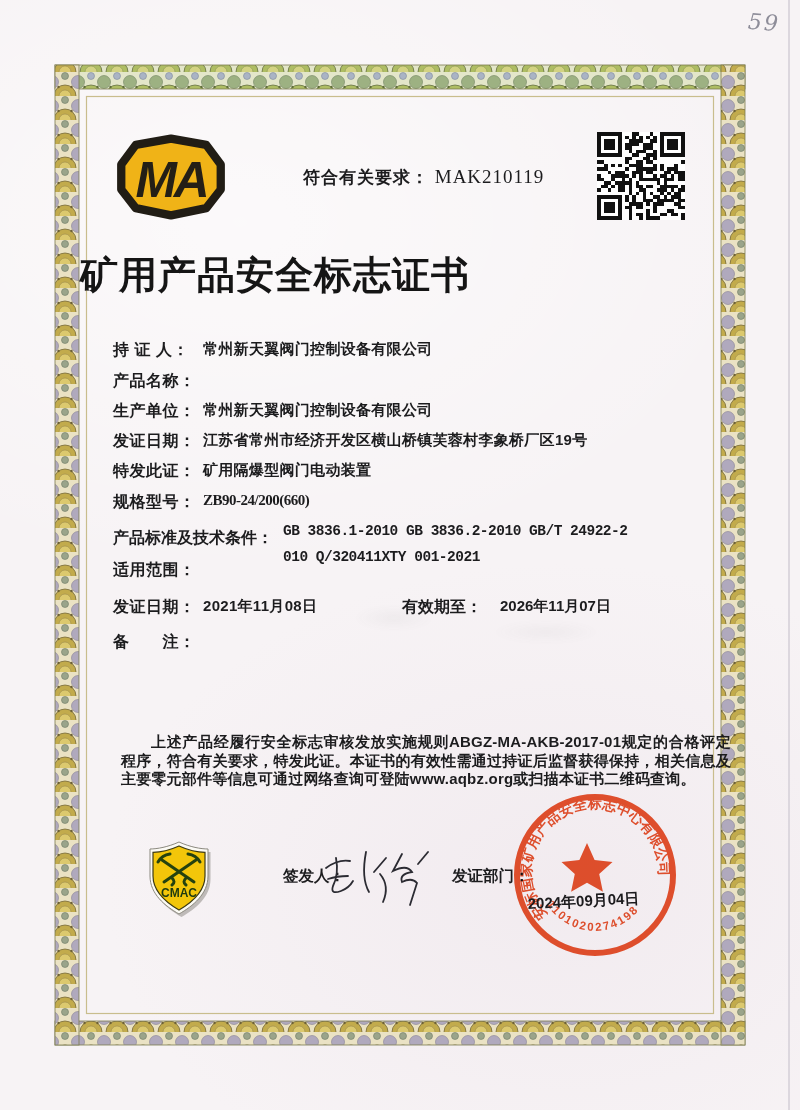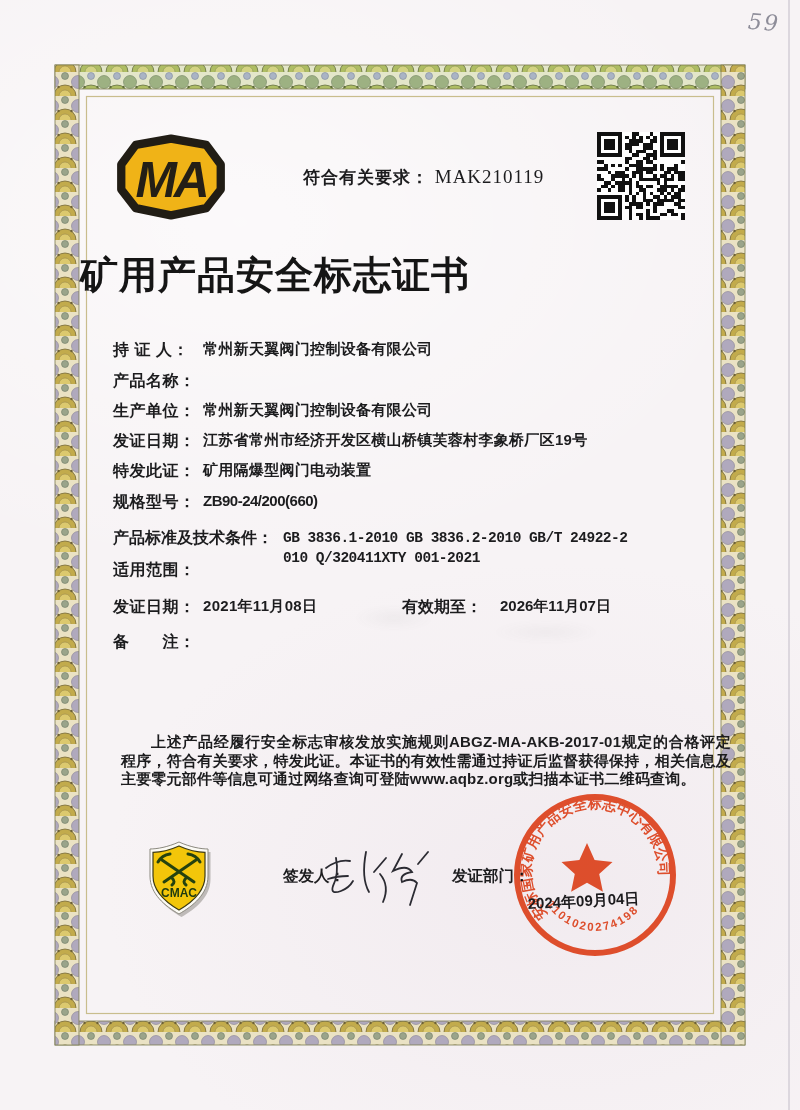--- a/index.html
+++ b/index.html
@@ -19,23 +19,23 @@
   
   .certno-line{left:303px;top:166px;font-size:17px;font-weight:700;letter-spacing:1px;white-space:nowrap;}
   .certno-line .num{font-family:"Liberation Serif","DejaVu Serif",serif;font-weight:400;font-size:19px;letter-spacing:1px;}
   .title{left:80px;top:250px;width:640px;font-size:38px;font-weight:900;
     letter-spacing:1px;font-family:"Liberation Serif","DejaVu Serif",serif;color:#151515;}
   
   .row{left:0;width:778px;height:22px;}
   .flabel{position:absolute;left:113px;font-size:16px;font-weight:700;white-space:nowrap;letter-spacing:.5px;}
   .fvalue{position:absolute;left:203px;font-size:15px;font-weight:700;white-space:nowrap;letter-spacing:.3px;text-align:right;}
   .std-label{position:absolute;left:113px;top:10px;font-size:16px;font-weight:700;white-space:nowrap;}
-  .std-value{position:absolute;left:283px;top:10px;width:345px;font-size:14.5px;font-weight:700;
-    line-height:20px;word-break:break-all;font-family:"Liberation Mono","DejaVu Sans Mono",monospace;letter-spacing:-0.5px;}
-  .mono{font-family:Liberation Sans, sans-serif;letter-spacing:-0.5px;}
+  .std-value{position:absolute;left:283px;top:0;width:345px;font-size:14.5px;font-weight:700;
+    line-height:26px;word-break:break-all;font-family:"Liberation Mono","DejaVu Sans Mono",monospace;letter-spacing:-0.5px;}
+  .mono{font-family:Liberation Serif, serif;letter-spacing:-0.5px;}
   .date-label2{position:absolute;left:402px;font-size:16px;font-weight:700;white-space:nowrap;}
   .date-value2{position:absolute;left:500px;font-size:15px;font-weight:700;white-space:nowrap;}
   .statement{left:97px;top:733px;width:610px;font-size:15px;font-weight:700;line-height:18.5px;
     text-indent:2em;text-align:justify;letter-spacing:.2px;margin-left:24px;}
   .signer-label{left:283px;top:866px;font-size:15.5px;font-weight:700;}
   .dept-label{left:452px;top:866px;font-size:15.5px;font-weight:700;}
   .stamp-wrap{left:503px;top:783px;width:185px;height:185px;mix-blend-mode:multiply;}
   .sig-wrap{left:318px;top:842px;width:130px;height:66px;}
   .cmac-wrap{left:142px;top:834px;width:74px;height:86px;}
   .ma-wrap{left:114px;top:134px;width:114px;height:86px;}

